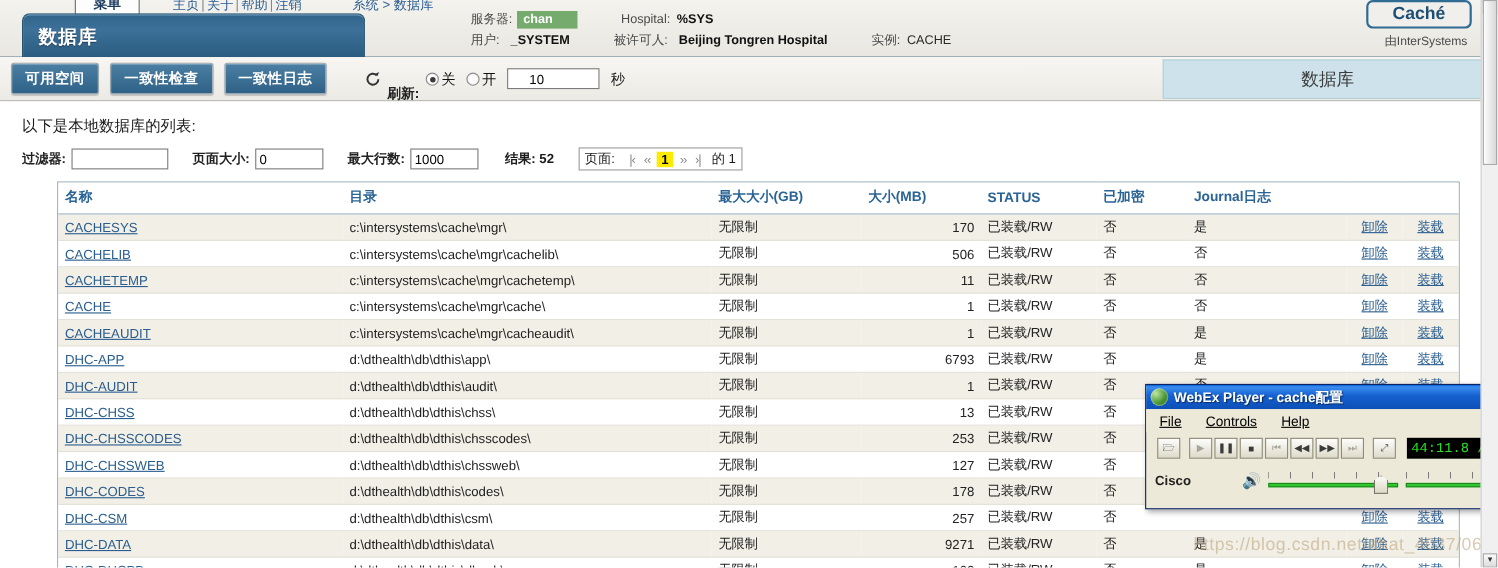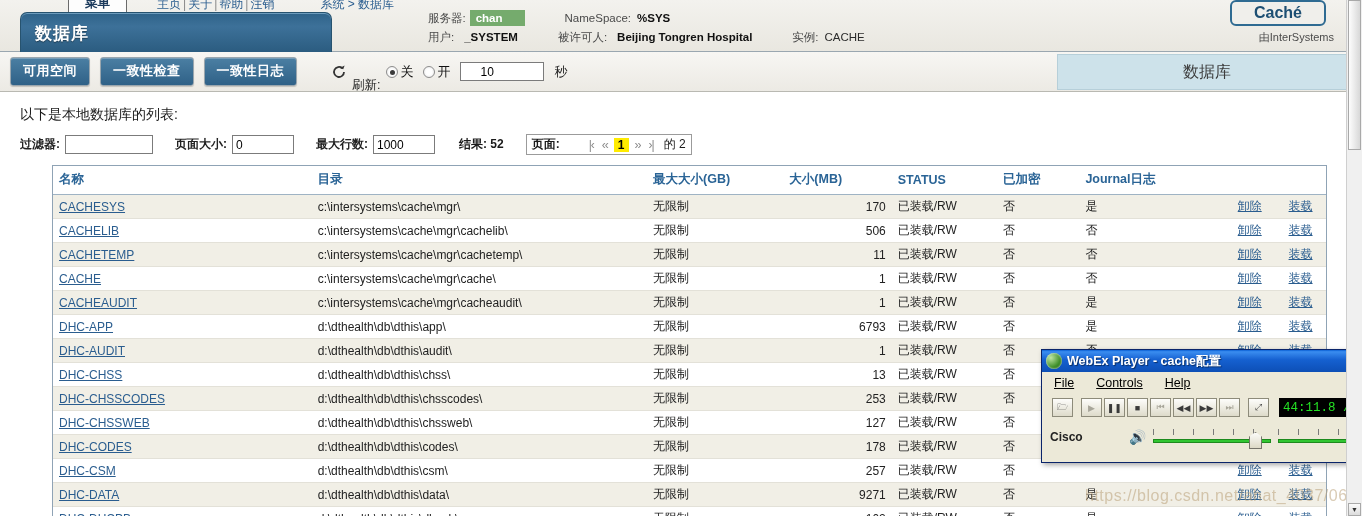--- a/index.html
+++ b/index.html
@@ -89,21 +89,21 @@
     padding: 1px 22px 1px 6px;
     margin-left: 4px;
     font-size: 11.5px;
     line-height: 14px;
   }
   .val-bold { font-weight: bold; color: #111; }
   .gap-l { margin-left: 22px; }
   .gap-s { margin-left: 6px; }
 
   .cache-logo {
-    position: absolute; right: 36px; top: 0px;
+    position: absolute; right: 24px; top: 0px;
     width: 96px; height: 26px;
     border: 2px solid #2f6b92;
     border-radius: 6px;
     background: #f0efeb;
     display: flex; align-items: center; justify-content: center;
     color: #1d4f73;
     font-weight: bold;
     font-size: 16px;
   }
   .cache-sub {
@@ -137,21 +137,21 @@
   .refresh-grp {
     display: flex; align-items: center;
     margin-left: 34px;
     font-size: 12.5px;
   }
   .refresh-icon {
     width: 16px; height: 16px;
     margin-right: 5px;
     display: inline-block;
   }
-  .refresh-lbl { font-weight: normal; color: #222; margin-right: 6px; margin-top: 28px; }
+  .refresh-lbl { font-weight: bold; color: #222; margin-right: 6px; margin-top: 28px; }
   .radio {
     width: 12px; height: 12px;
     border-radius: 50%;
     border: 1px solid #8d8d8d;
     background: radial-gradient(#ffffff 40%, #e3e3e3);
     display: inline-block;
     position: relative;
     vertical-align: middle;
     margin-right: 2px;
   }
@@ -207,21 +207,21 @@
   .fb-res { margin-left: 24px; font-weight: bold; }
   .pager {
     margin-left: 22px;
     border: 1px solid #9b9b9b;
     background: #fff;
     display: flex; align-items: center;
     padding: 1px 5px;
     height: 21px;
     font-size: 12px;
   }
-  .pager .plabel { font-weight: bold; margin-right: 25px; }
+  .pager .plabel { font-weight: normal; margin-right: 9px; }
   .pager .pnav { color: #8a8a8a; margin: 0 4px; letter-spacing: -1px; }
   .pager .pcur {
     background: #ffeb00;
     color: #000;
     font-weight: bold;
     padding: 0 4px;
     margin: 0 2px;
   }
   .pager .pof { margin-left: 6px; }
 
@@ -425,21 +425,21 @@
       <div class="ttl">数据库</div>
     </div>
 
     <div class="srvinfo">
       <div class="srvrow">
         <span class="cell">
             <span class="lbl">服务器:</span>
             <span class="srv-badge">chan</span>
           </span>
         <span class="cell gap-l">
-            <span class="lbl">NameSpace:</span>
+            <span class="lbl">Hospital:</span>
             <span class="val-bold gap-s">%SYS</span>
           </span>
       </div>
       <div class="srvrow">
         <span class="cell">
             <span class="lbl">用户:</span>
             <span class="val-bold gap-s" style="margin-left:10px">_SYSTEM</span>
           </span>
         <span class="cell gap-l">
             <span class="lbl">被许可人:</span>
@@ -491,21 +491,21 @@
       <span class="fb-lbl fb-gap">最大行数:</span>
       <input class="fb-input" style="width: 62px;" value="1000">
       <span class="fb-res">结果: 52</span>
       <div class="pager">
         <span class="plabel">页面:</span>
         <span class="pnav">|‹</span>
         <span class="pnav">‹‹</span>
         <span class="pcur">1</span>
         <span class="pnav">››</span>
         <span class="pnav">›|</span>
-        <span class="pof">的 2</span>
+        <span class="pof">的 1</span>
       </div>
     </div>
 
     <div class="tablewrap">
       <table class="db">
         <thead>
           <tr>
             <th class="c-name">名称</th>
             <th class="c-dir">目录</th>
             <th class="c-max">最大大小(GB)</th>

